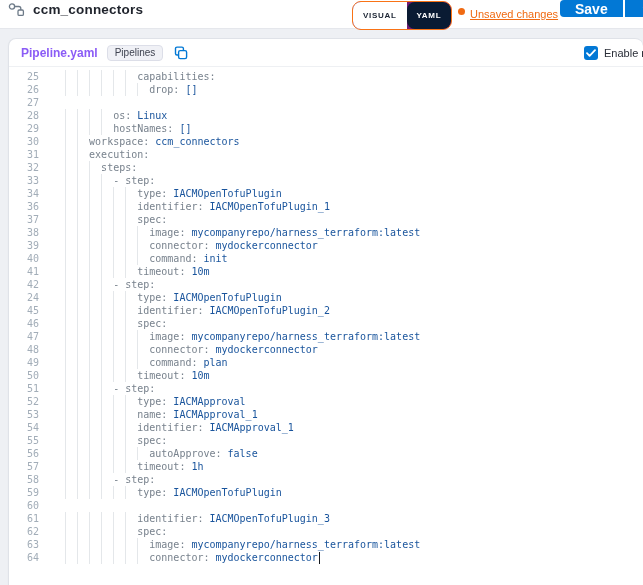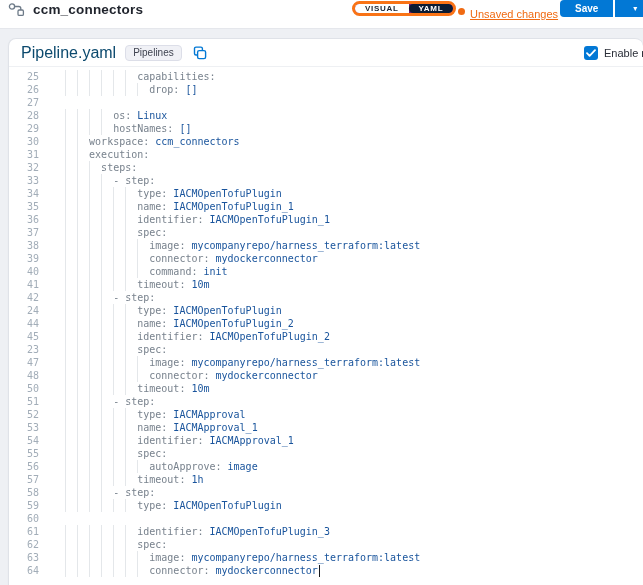--- a/index.html
+++ b/index.html
@@ -5,45 +5,45 @@
   *{box-sizing:border-box;margin:0;padding:0}
   html,body{width:643px;height:585px;overflow:hidden}
   body{background:#eef0f4;font-family:"Liberation Sans",sans-serif;position:relative}
 
   
   .topbar{position:absolute;top:0;left:0;width:643px;height:29px;background:#fff;
           border-bottom:1px solid #e5e7ec;z-index:2}
   .topbar-left{position:absolute;left:8px;top:2px;display:flex;align-items:center;gap:8px}
   .page-title{font-size:13.5px;font-weight:bold;color:#1f232c;letter-spacing:.2px}
 
-  .view-toggle{position:absolute;left:352px;top:1px;height:15px;display:flex;
-               border:3px solid #f97316;border-radius:9px;overflow:hidden;cursor:pointer;background:#701a75}
+  .view-toggle{position:absolute;left:352px;top:1px;height:29px;display:flex;
+               border:1px solid #f97316;border-radius:9px;overflow:hidden;cursor:pointer;background:#701a75}
   .seg{display:flex;align-items:center;padding:0 10px;font-size:8px;font-weight:bold;letter-spacing:.7px}
   .seg-visual{background:#fff;color:#1b2433}
   .seg-yaml{background:var(--toggle-dark,#0a1b33);color:#fff;border-radius:8px}
 
   .unsaved{position:absolute;left:458px;top:8px;display:flex;align-items:flex-start;gap:5px;
            color:var(--unsaved,#f06a12);font-size:11px;cursor:pointer}
   .unsaved .dot{width:7px;height:7px;border-radius:50%;background:var(--unsaved,#f06a12)}
   .unsaved .lbl{text-decoration:underline}
 
   .save-group{position:absolute;left:560px;top:0;height:17px;display:flex}
-  .save-btn{background:var(--accent,#0278d5);color:#fff;border:none;font-size:10px;font-weight:bold;
+  .save-btn{background:var(--accent,#0278d5);color:#fff;border:none;font-size:14px;font-weight:bold;
             padding:0 15px;border-radius:4px 0 0 4px;cursor:pointer;font-family:"Liberation Sans",sans-serif}
   .save-sep{width:2px;background:#fff}
   .save-caret{background:var(--accent,#0278d5);color:#fff;border:none;width:40px;
               border-radius:0 4px 4px 0;cursor:pointer;font-size:8px}
 
   
   .card{position:absolute;top:38px;left:8px;width:635px;height:547px;background:#fff;
         border:1px solid #dfe2e8;border-bottom:none;border-right:none;border-radius:8px 8px 0 0;
         overflow:hidden;box-shadow:0 1px 2px rgba(40,41,61,.04)}
   .card-header{position:relative;height:28px;display:flex;align-items:center;gap:9px;
                padding:0 12px;border-bottom:1px solid #eef0f3}
-  .file-name{font-size:16px;font-weight:normal;color:#0c4a6e}
+  .file-name{font-size:12px;font-weight:bold;color:#8b5cf6}
   .badge{font-size:10px;color:#3f4350;background:#f0f1f6;border:1px solid #dcdee8;
          border-radius:4px;padding:1px 7px;line-height:12px}
   .icon-btn{background:none;border:none;cursor:pointer;display:flex;align-items:center;padding:2px}
 
   .rw{position:absolute;left:575px;top:0;height:28px;display:flex;align-items:center;gap:6px;white-space:nowrap}
   .checkbox{width:14px;height:14px;border-radius:3px;background:var(--accent,#0278d5);
             display:flex;align-items:center;justify-content:center;cursor:pointer;border:none;flex:none}
   .rw-label{font-size:11px;color:#2a2e38}
 
   
@@ -154,24 +154,20 @@
         </div>
         <div class="line">
           <span class="ln">33</span>
           <span class="code"><span class="ind" style="width: 48.164px;"></span><span class="tk">- </span><span class="tk">step:</span></span>
         </div>
         <div class="line">
           <span class="ln">34</span>
           <span class="code"><span class="ind" style="width: 72.246px;"></span><span class="tk">type:</span><span class="tv"> IACMOpenTofuPlugin</span></span>
         </div>
         <div class="line">
-          <span class="ln">35</span>
-          <span class="code"><span class="ind" style="width: 72.246px;"></span><span class="tk">name:</span><span class="tv"> IACMOpenTofuPlugin_1</span></span>
-        </div>
-        <div class="line">
           <span class="ln">36</span>
           <span class="code"><span class="ind" style="width: 72.246px;"></span><span class="tk">identifier:</span><span class="tv"> IACMOpenTofuPlugin_1</span></span>
         </div>
         <div class="line">
           <span class="ln">37</span>
           <span class="code"><span class="ind" style="width: 72.246px;"></span><span class="tk">spec:</span></span>
         </div>
         <div class="line">
           <span class="ln">38</span>
           <span class="code"><span class="ind" style="width: 84.287px;"></span><span class="tk">image:</span><span class="tv"> mycompanyrepo/harness_terraform:latest</span></span>
@@ -190,40 +186,40 @@
         </div>
         <div class="line">
           <span class="ln">42</span>
           <span class="code"><span class="ind" style="width: 48.164px;"></span><span class="tk">- </span><span class="tk">step:</span></span>
         </div>
         <div class="line">
           <span class="ln">24</span>
           <span class="code"><span class="ind" style="width: 72.246px;"></span><span class="tk">type:</span><span class="tv"> IACMOpenTofuPlugin</span></span>
         </div>
         <div class="line">
-          <span class="ln">44</span>
-          <span class="code"><span class="ind" style="width: 72.246px;"></span><span class="tk">name:</span><span class="tv"> IACMOpenTofuPlugin_2</span></span>
-        </div>
-        <div class="line">
           <span class="ln">45</span>
           <span class="code"><span class="ind" style="width: 72.246px;"></span><span class="tk">identifier:</span><span class="tv"> IACMOpenTofuPlugin_2</span></span>
         </div>
         <div class="line">
-          <span class="ln">23</span>
+          <span class="ln">46</span>
           <span class="code"><span class="ind" style="width: 72.246px;"></span><span class="tk">spec:</span></span>
         </div>
         <div class="line">
           <span class="ln">47</span>
           <span class="code"><span class="ind" style="width: 84.287px;"></span><span class="tk">image:</span><span class="tv"> mycompanyrepo/harness_terraform:latest</span></span>
         </div>
         <div class="line">
           <span class="ln">48</span>
           <span class="code"><span class="ind" style="width: 84.287px;"></span><span class="tk">connector:</span><span class="tv"> mydockerconnector</span></span>
         </div>
         <div class="line">
+          <span class="ln">49</span>
+          <span class="code"><span class="ind" style="width: 84.287px;"></span><span class="tk">command:</span><span class="tv"> plan</span></span>
+        </div>
+        <div class="line">
           <span class="ln">50</span>
           <span class="code"><span class="ind" style="width: 72.246px;"></span><span class="tk">timeout:</span><span class="tv"> 10m</span></span>
         </div>
         <div class="line">
           <span class="ln">51</span>
           <span class="code"><span class="ind" style="width: 48.164px;"></span><span class="tk">- </span><span class="tk">step:</span></span>
         </div>
         <div class="line">
           <span class="ln">52</span>
           <span class="code"><span class="ind" style="width: 72.246px;"></span><span class="tk">type:</span><span class="tv"> IACMApproval</span></span>
@@ -235,21 +231,21 @@
         <div class="line">
           <span class="ln">54</span>
           <span class="code"><span class="ind" style="width: 72.246px;"></span><span class="tk">identifier:</span><span class="tv"> IACMApproval_1</span></span>
         </div>
         <div class="line">
           <span class="ln">55</span>
           <span class="code"><span class="ind" style="width: 72.246px;"></span><span class="tk">spec:</span></span>
         </div>
         <div class="line">
           <span class="ln">56</span>
-          <span class="code"><span class="ind" style="width: 84.287px;"></span><span class="tk">autoApprove:</span><span class="tv"> image</span></span>
+          <span class="code"><span class="ind" style="width: 84.287px;"></span><span class="tk">autoApprove:</span><span class="tv"> false</span></span>
         </div>
         <div class="line">
           <span class="ln">57</span>
           <span class="code"><span class="ind" style="width: 72.246px;"></span><span class="tk">timeout:</span><span class="tv"> 1h</span></span>
         </div>
         <div class="line">
           <span class="ln">58</span>
           <span class="code"><span class="ind" style="width: 48.164px;"></span><span class="tk">- </span><span class="tk">step:</span></span>
         </div>
         <div class="line">

